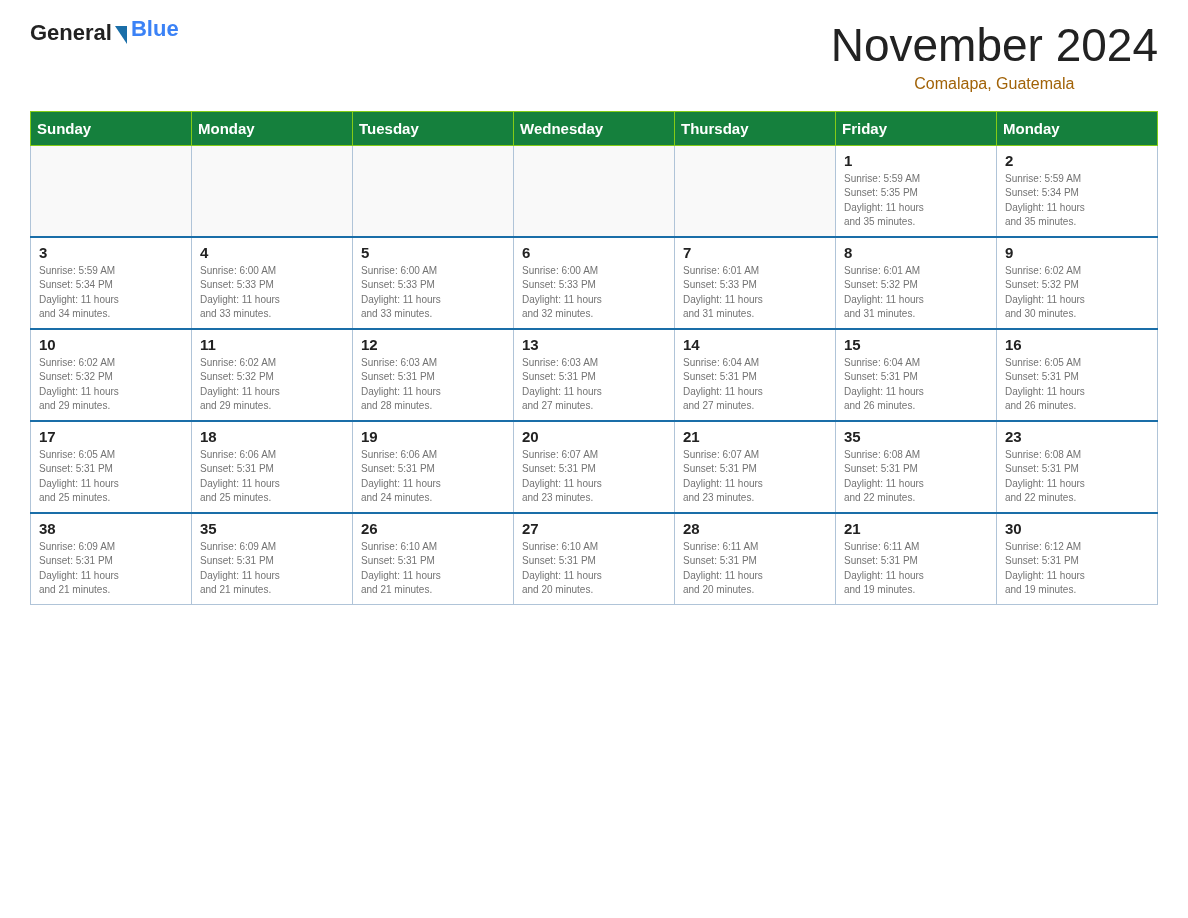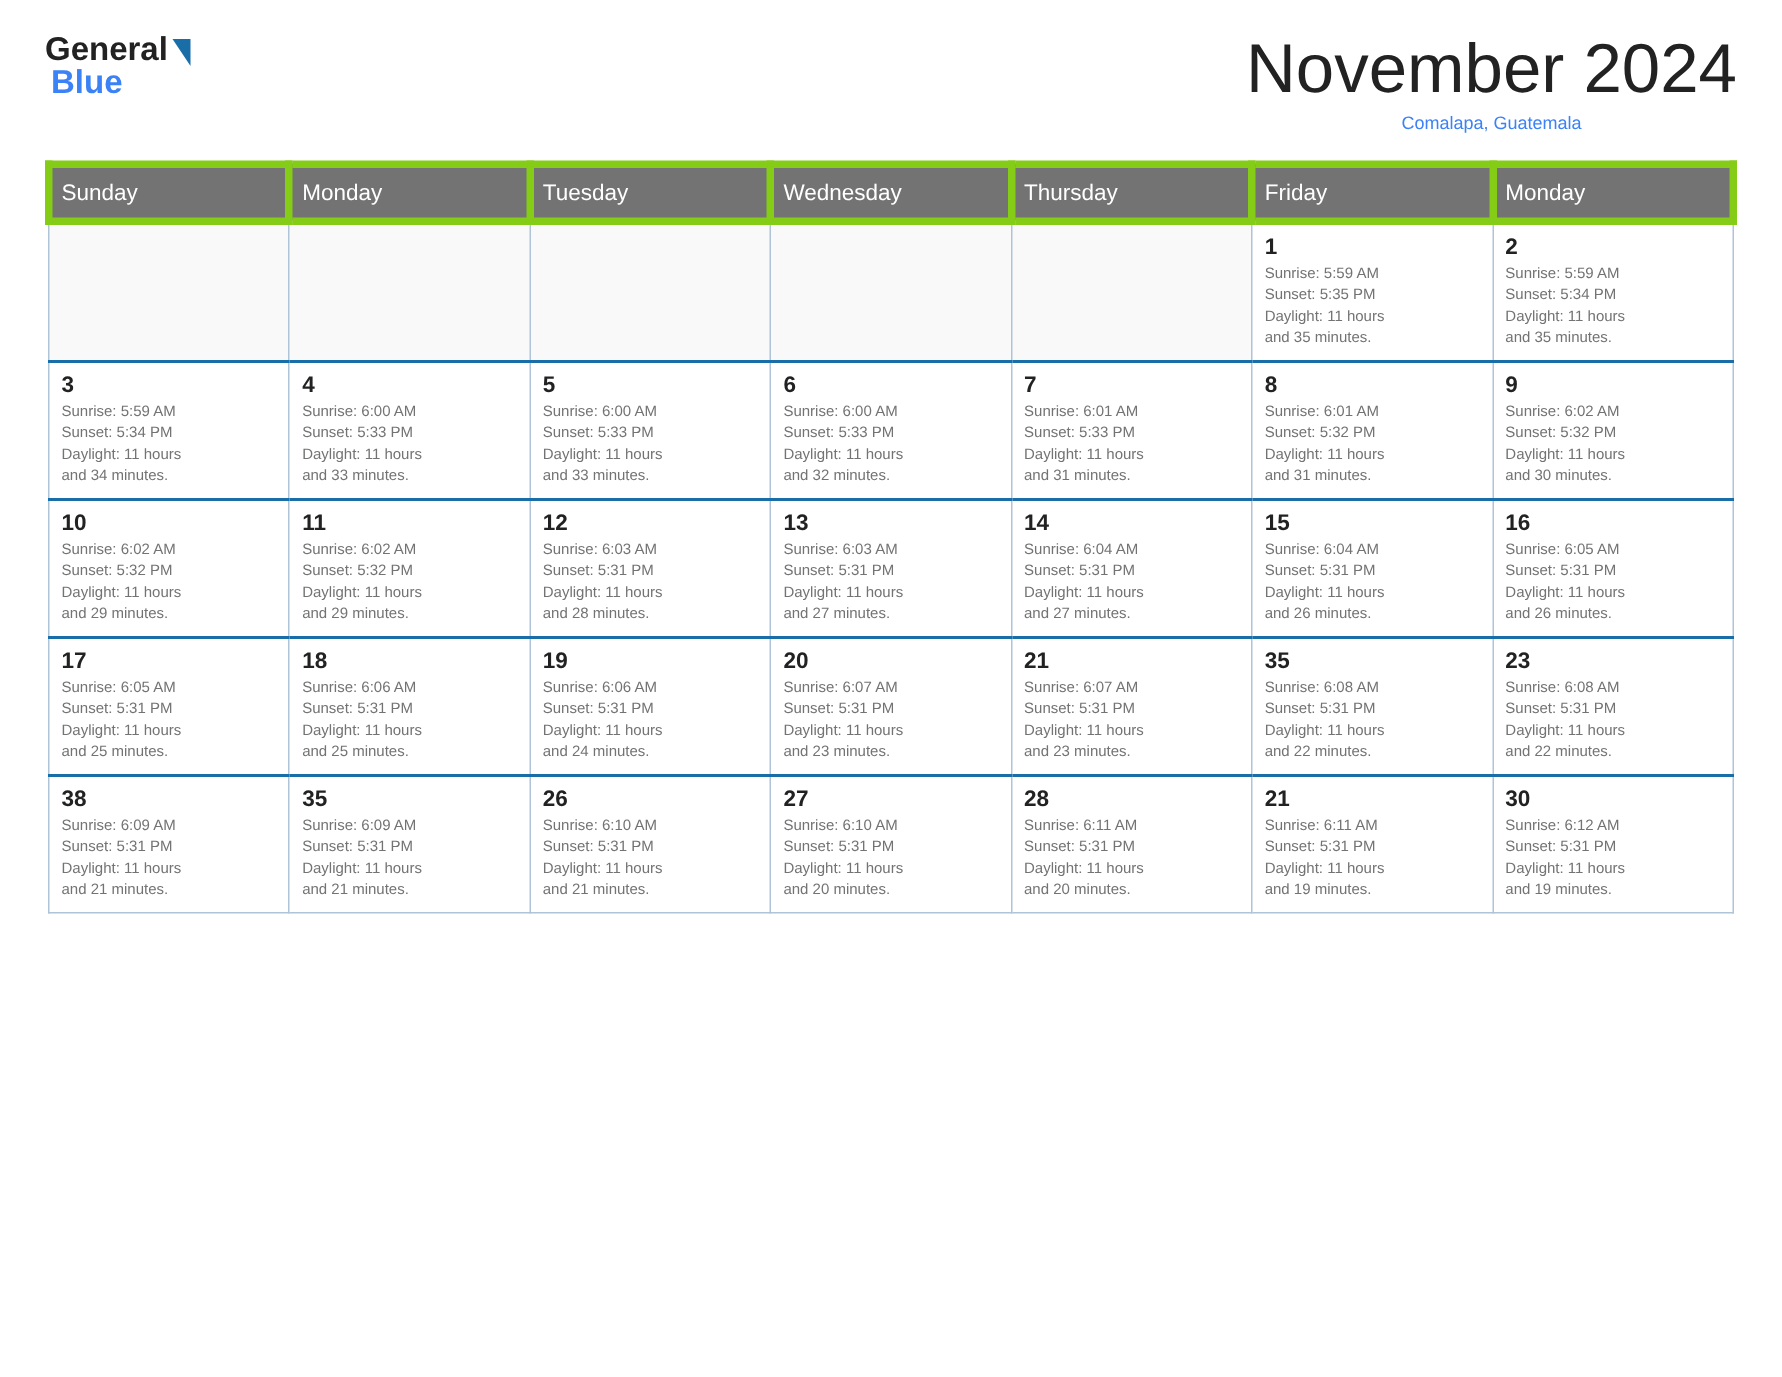--- a/index.html
+++ b/index.html
@@ -10,21 +10,21 @@
       color: #222;
     }
     .header {
       display: flex;
       justify-content: space-between;
       align-items: flex-start;
       margin-bottom: 18px;
     }
     .logo {
       display: flex;
-      flex-direction: column;
+      flex-direction: row;
       align-items: flex-start;
     }
     .logo-top {
       display: flex;
       align-items: center;
     }
     .logo-general {
       font-size: 22px;
       font-weight: bold;
       color: #222;
@@ -49,37 +49,37 @@
     .title-area {
       text-align: center;
     }
     .month-title {
       font-size: 46px;
       font-weight: normal;
       color: #222;
       line-height: 1.1;
     }
     .location {
-      font-size: 12px;
-      color: #3b82f6;
+      font-size: 16px;
+      color: #a16207;
       margin-top: 4px;
     }
     .calendar {
       width: 100%;
       border-collapse: collapse;
       margin-top: 4px;
     }
     .calendar th {
-      background-color: #737373;
+      background-color: #15803d;
       color: #fff;
       font-size: 15px;
-      font-weight: normal;
+      font-weight: bold;
       padding: 8px 6px;
       text-align: left;
-      border: 5px solid #84cc16;
+      border: 1px solid #84cc16;
     }
     .calendar td {
       vertical-align: top;
       border: 1px solid #b0c4d8;
       padding: 6px 8px;
       width: 14.28%;
       min-height: 100px;
     }
     .calendar tr td {
       border-top: 2px solid #1a6ea8;

